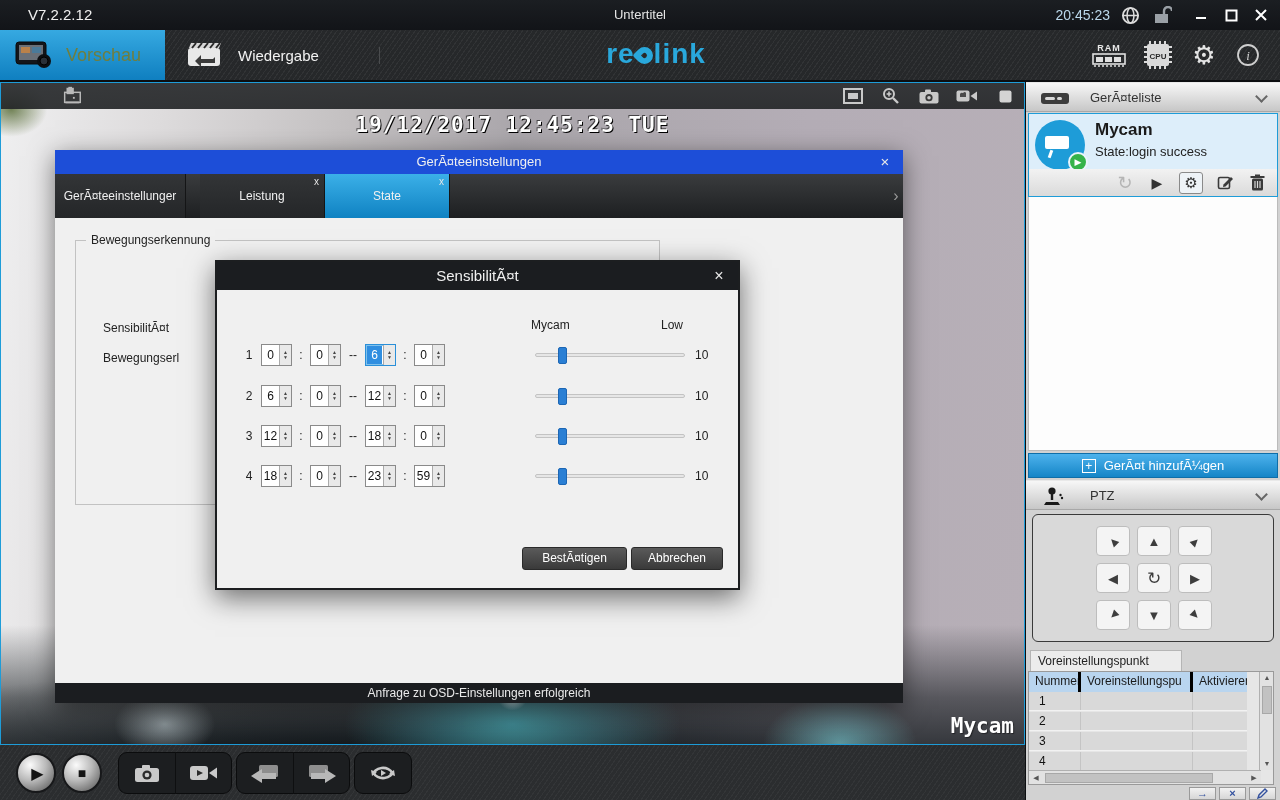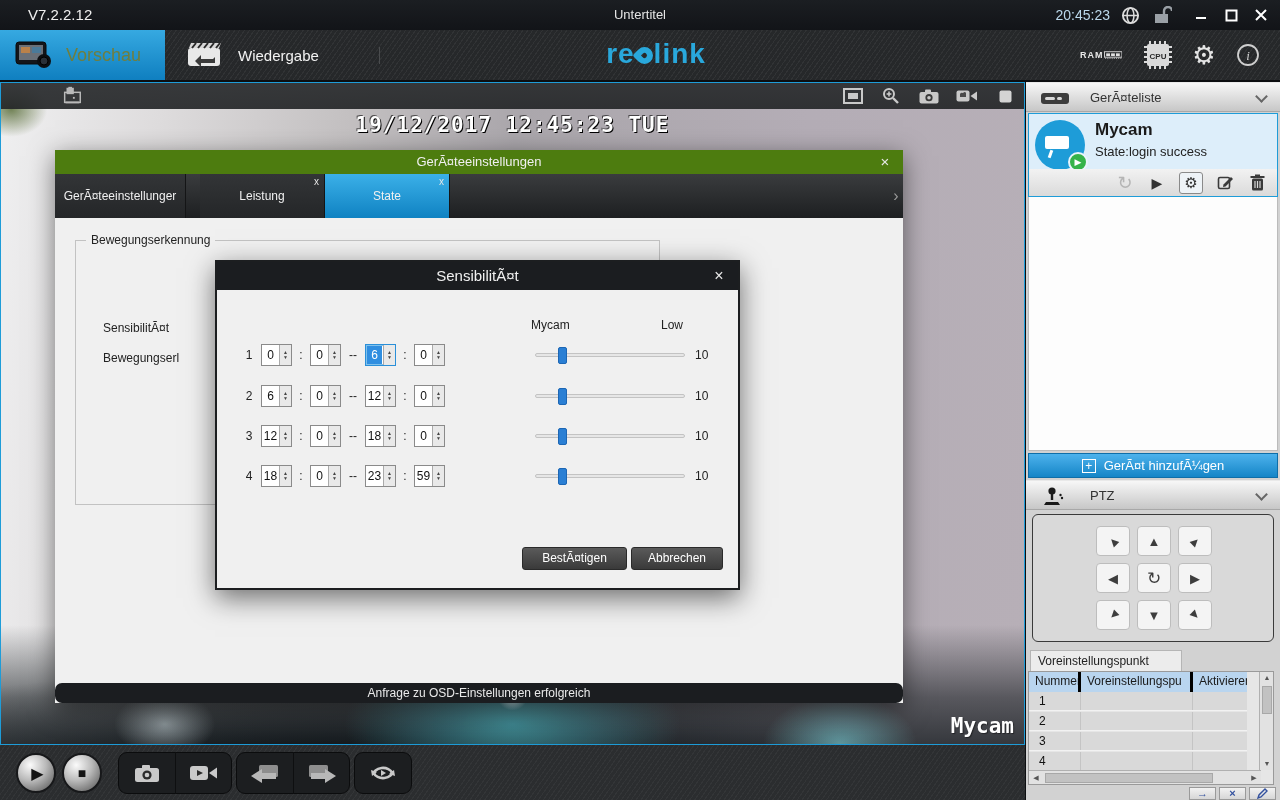--- a/index.html
+++ b/index.html
@@ -68,41 +68,41 @@
     background:radial-gradient(circle at 34% 28%, #fbfbfb, #b9b9b9 45%, #7e7e7e 75%, #5c5c5c 100%);
     border:2px solid #17181a; display:flex; align-items:center; justify-content:center; color:#141414; }
   .btn-group { position:absolute; top:7px; height:42px; background:#1c1e20; border:1px solid #0b0c0d;
     border-radius:9px; display:flex; align-items:center; }
   .grp-cell { width:56px; height:42px; display:flex; align-items:center; justify-content:center; }
   .grp-cell + .grp-cell { border-left:1px solid #0e0f10; }
 
   
   #dlg { position:absolute; left:55px; top:150px; width:848px; height:553px; background:#f0f0f0;
     box-shadow:0 6px 24px rgba(0,0,0,.5); }
-  #dlg-title { position:absolute; left:0; top:0; right:0; height:32px; background:#4d7c0f;
+  #dlg-title { position:absolute; left:0; top:0; right:0; height:32px; background:#1d4ed8;
     color:#f0f0f0; font-size:13px; text-align:center; line-height:24px; }
   #dlg-close { position:absolute; right:8px; top:2px; width:20px; height:20px; color:#e8e8e8;
     font-size:15px; text-align:center; line-height:20px; }
   #dlg-tabs { position:absolute; left:0; top:24px; right:0; height:44px;
     background:linear-gradient(#3a3c3e,#1d1f21); }
   .tab-chev { position:absolute; top:0; width:14px; height:44px; color:#999; font-size:16px;
     display:flex; align-items:center; justify-content:center; }
   .dtab { position:absolute; top:0; height:44px; display:flex; align-items:center; justify-content:center;
     font-size:12px; color:#f0f0f0; background:linear-gradient(#333537,#242628); border-right:1px solid #141516;
     overflow:hidden; white-space:nowrap; }
   .dtab.active { background:linear-gradient(#3bb0e8,#0f82c2); }
   .dtab .tx { position:absolute; top:2px; right:5px; font-size:10px; color:#e5e5e5; }
   #dlg-body { position:absolute; left:0; top:68px; right:0; bottom:20px; background:#f0f0f0; }
   #dlg-fieldset { position:absolute; left:20px; top:22px; width:585px; height:265px;
     border:1px solid #c2c2c2; }
   #dlg-fieldset .legend { position:absolute; left:10px; top:-8px; background:#f0f0f0; padding:0 5px;
     font-size:12px; color:#222; }
   .dlg-label { position:absolute; font-size:12px; color:#222; }
   #dlg-status { position:absolute; left:0; bottom:0; right:0; height:20px; background:#1b1d20;
-    color:#eaeaea; font-size:12px; text-align:center; line-height:20px;border-radius:7px; }
+    color:#eaeaea; font-size:12px; text-align:center; line-height:20px; }
 
   
   #sens { position:absolute; left:215px; top:260px; width:525px; height:330px; background:#f0f0f0;
     border:2px solid #1c1e20; box-shadow:0 8px 26px rgba(0,0,0,.55); }
   #sens-title { position:absolute; left:0; top:0; right:0; height:28px; background:#1b1d20;
     color:#f0f0f0; font-size:15px; text-align:center; line-height:28px; }
   #sens-close { position:absolute; right:9px; top:4px; width:20px; height:20px; color:#e8e8e8;
     font-size:16px; text-align:center; line-height:20px; }
   .hl-label { position:absolute; top:56px; font-size:12px; color:#222; }
   .srow { position:absolute; left:24px; height:22px; display:flex; align-items:center; gap:4px; }
@@ -249,21 +249,21 @@
         <svg width="38" height="30" viewBox="0 0 38 30">
             <rect x="2" y="8" width="32" height="18" rx="3" fill="#e8e8e8"></rect>
             <path d="M3 8 L33 8 L35 3 L5 3 Z" fill="#d8d8d8"></path>
             <path d="M6 8 L10 3 M12 8 L16 3 M18 8 L22 3 M24 8 L28 3 M30 8 L34 3" stroke="#2a2a2a" stroke-width="2"></path>
             <path d="M11 19 h12 v-4 l6 6 -6 6 v-4 h-14 v-6" fill="#3a3a3a" transform="scale(-1,1) translate(-38,0)"></path>
           </svg>
       </span>
       <span class="lbl">Wiedergabe</span>
     </div>
     <div id="logo"><span>re</span><span class="logo-o"></span><span>link</span></div>
-    <div class="nav-right" style="right:158px; width:42px; flex-direction:row;">
+    <div class="nav-right" style="right:150px; width:42px; flex-direction:column;">
       <span style="color:#e8e8e8; font-size:9px; font-weight:bold; letter-spacing:1px;">RAM</span>
       <svg width="34" height="14" viewBox="0 0 34 14">
           <rect x="1" y="1" width="32" height="10" fill="none" stroke="#e0e0e0" stroke-width="1.6"></rect>
           <rect x="4" y="4" width="7" height="5" fill="#e0e0e0"></rect>
           <rect x="13" y="4" width="7" height="5" fill="#e0e0e0"></rect>
           <rect x="22" y="4" width="7" height="5" fill="#e0e0e0"></rect>
           <path d="M2 13 h30" stroke="#e0e0e0" stroke-width="1.6" stroke-dasharray="2 2"></path>
         </svg>
     </div>
     <div class="nav-right" style="right:104px; width:36px;">

